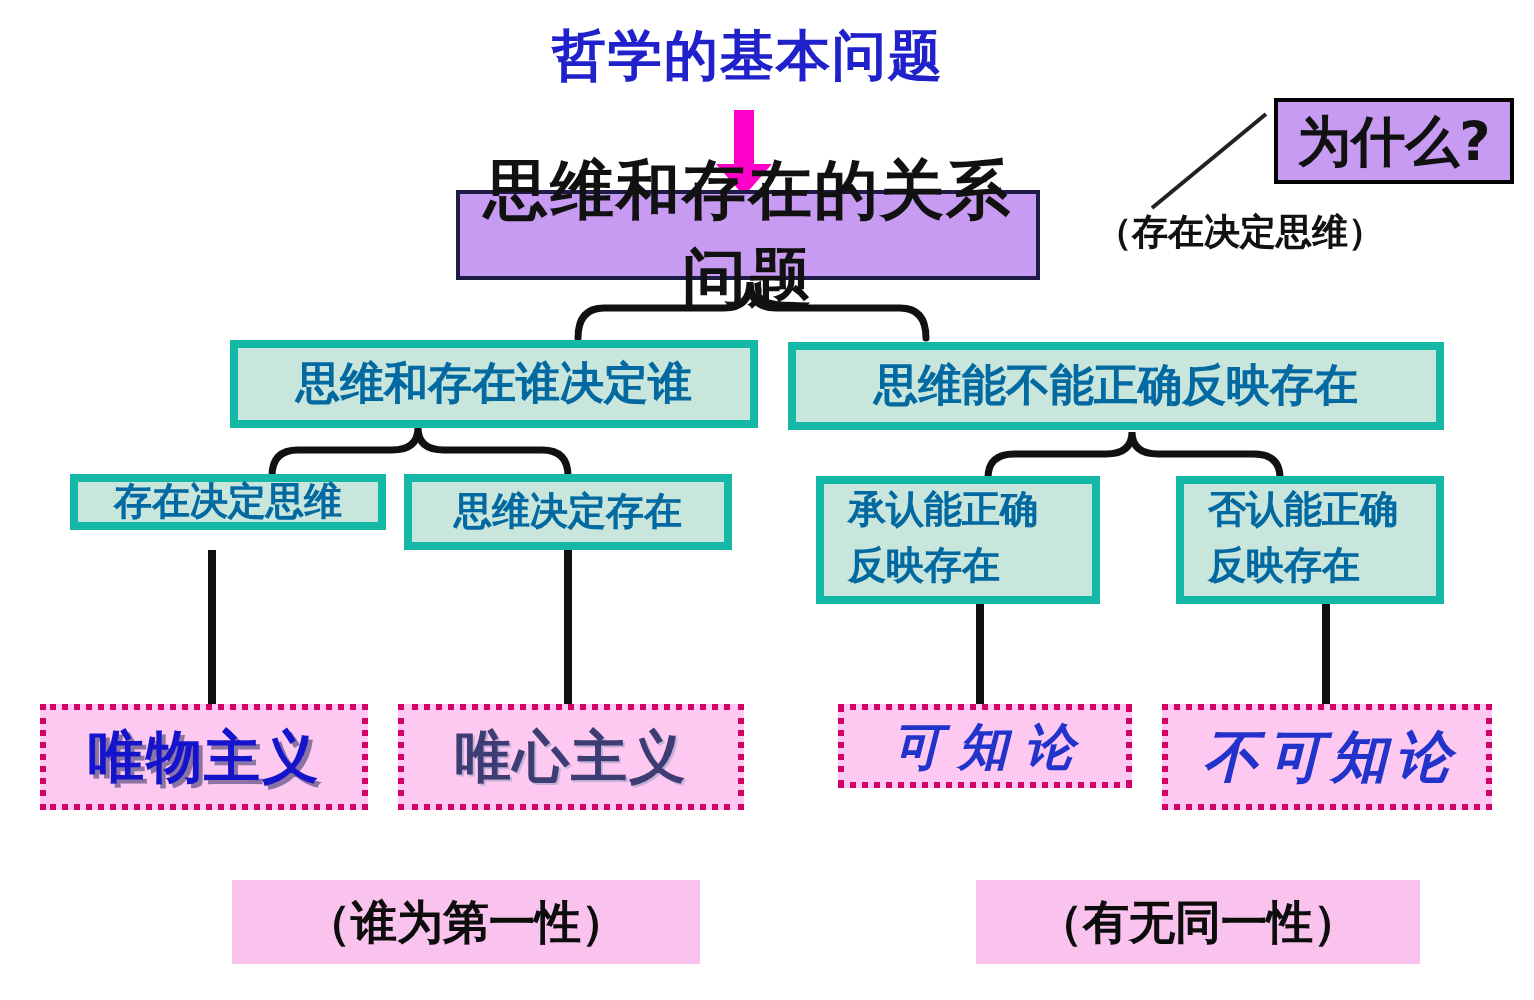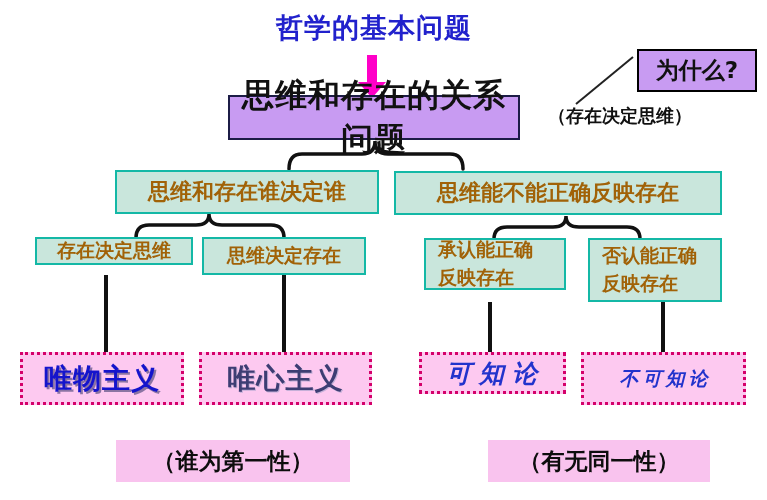--- a/index.html
+++ b/index.html
@@ -6,35 +6,35 @@
   body{font-family:"DejaVu Sans",sans-serif;}
   #canvas{position:relative;width:767px;height:500px;background:#ffffff;overflow:hidden;border-radius:11px;}
   #connector-layer{position:absolute;left:0;top:0;width:767px;height:500px;z-index:1;}
   .abs{position:absolute;z-index:2;box-sizing:border-box;}
   .center{display:flex;align-items:center;justify-content:center;text-align:center;}
 
   .diagram-title{color:#2121cc;font-size:27px;font-weight:bold;letter-spacing:1px;}
 
   .purple-box{background:#c89bf2;border:2px solid #1c1c46;color:#111;font-weight:bold;}
   .root-box{font-size:32px;letter-spacing:1px;}
-  .why-box{font-size:23px;text-align:right;}
+  .why-box{font-size:27px;text-align:right;}
 
   .note-label{color:#111;font-size:18px;font-weight:bold;}
 
-  .teal-box{background:#c9e6dc;border:2px solid #14b8a6;color:#a16207;font-weight:bold;}
+  .teal-box{background:#c9e6dc;border:4px solid #14b8a6;color:#0369a1;font-weight:bold;}
   .q-box{font-size:22px;}
   .opt-box{font-size:19px;}
   .opt-two-line{flex-direction:column;align-items:flex-start;justify-content:center;
     padding-left:12px;line-height:1.45;text-align:left;}
 
   .pink-box{background:#fdc9f0;border:3px dotted #d4006a;font-weight:bold;}
   .c-materialism{color:#1414cc;font-size:28px;text-shadow:2px 2px 0 rgba(45,45,100,.55);letter-spacing:1px;}
   .c-idealism{color:#3d3d73;font-size:28px;text-shadow:1px 1px 0 rgba(160,160,200,.6);letter-spacing:1px;}
   .c-knowable{color:#2233cc;font-size:25px;font-style:italic;letter-spacing:8px;padding-left:6px;}
-  .c-unknowable{color:#2233cc;font-size:19px;font-style:italic;letter-spacing:4px;padding-left:4px;}
+  .c-unknowable{color:#2233cc;font-size:28px;font-style:italic;letter-spacing:4px;padding-left:4px;}
 
   .footer-label{background:#f9c3ee;color:#0d0d0d;font-size:23px;font-weight:bold;margin-left:36px;}
 </style>
 </head>
 <body>
 
 <div id="canvas">
 
   <svg id="connector-layer" viewBox="0 0 767 500" xmlns="http://www.w3.org/2000/svg">
 
@@ -63,21 +63,21 @@
 
   <div class="abs center purple-box why-box" style="left:637px;top:49px;width:120px;height:43px;border-color:#000;">为什么?</div>
   <div class="abs center note-label" style="left:538px;top:101px;width:164px;height:30px;">（存在决定思维）</div>
 
   <div class="abs center teal-box q-box" style="left:115px;top:170px;width:264px;height:44px;">思维和存在谁决定谁</div>
   <div class="abs center teal-box q-box" style="left:394px;top:171px;width:328px;height:44px;">思维能不能正确反映存在</div>
 
   <div class="abs center teal-box opt-box" style="left:35px;top:237px;width:158px;height:28px;">存在决定思维</div>
   <div class="abs center teal-box opt-box" style="left:202px;top:237px;width:164px;height:38px;text-align:center;">思维决定存在</div>
 
-  <div class="abs center teal-box opt-box opt-two-line" style="left:424px;top:238px;width:142px;height:52px;">
+  <div class="abs center teal-box opt-box opt-two-line" style="left:408px;top:238px;width:142px;height:64px;">
     <span>承认能正确</span>
     <span>反映存在</span>
   </div>
   <div class="abs center teal-box opt-box opt-two-line" style="left:588px;top:238px;width:134px;height:64px;">
     <span>否认能正确</span>
     <span>反映存在</span>
   </div>
 
   <div class="abs center pink-box c-idealism" style="left:199px;top:352px;width:173px;height:53px;">唯心主义</div>
   <div class="abs center pink-box c-materialism" style="left:20px;top:352px;width:164px;height:53px;">唯物主义</div>

